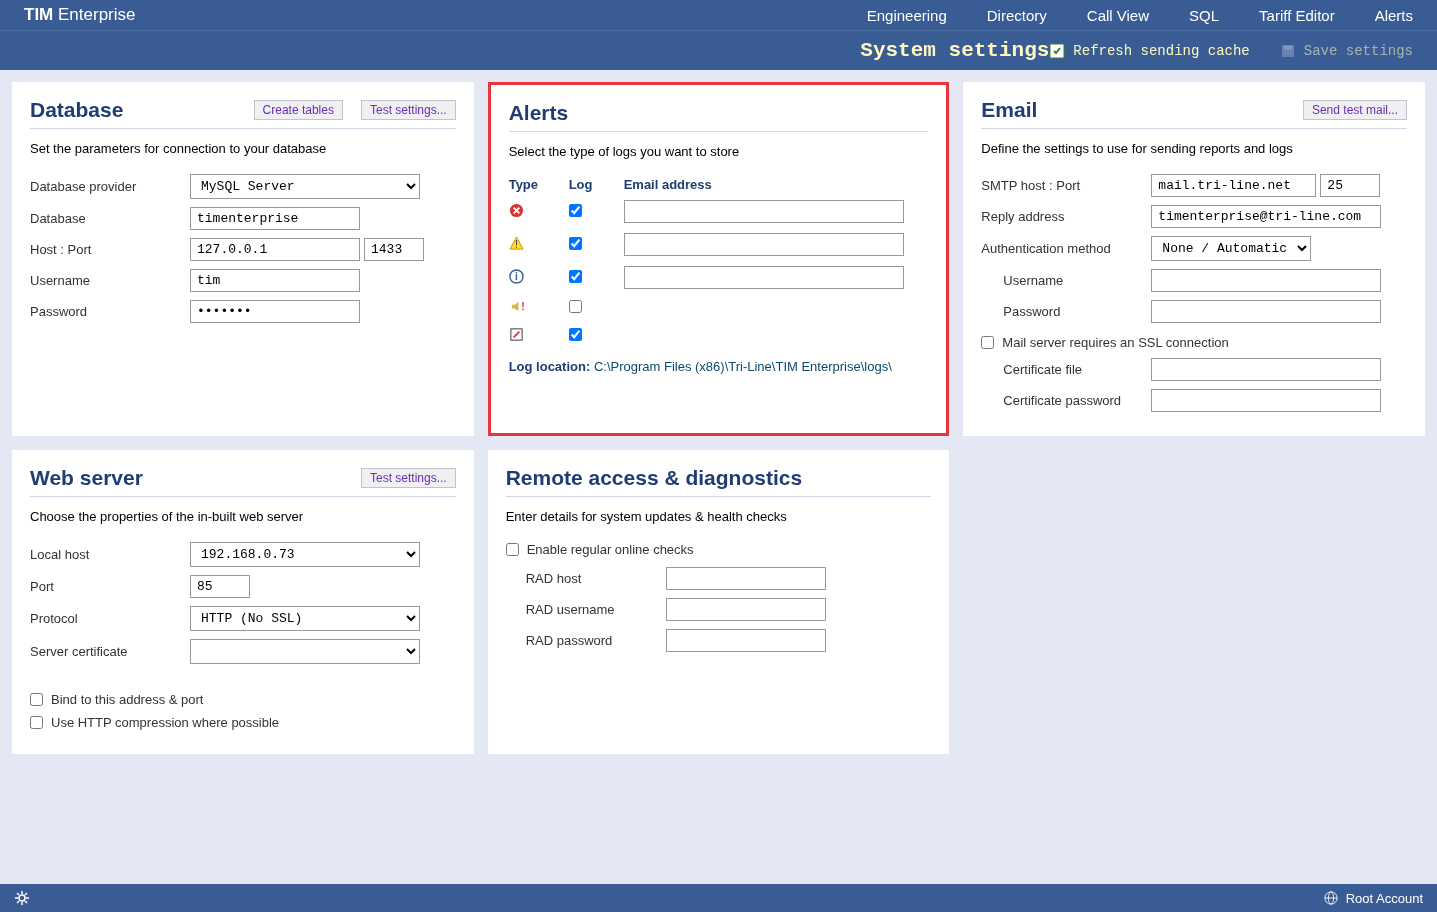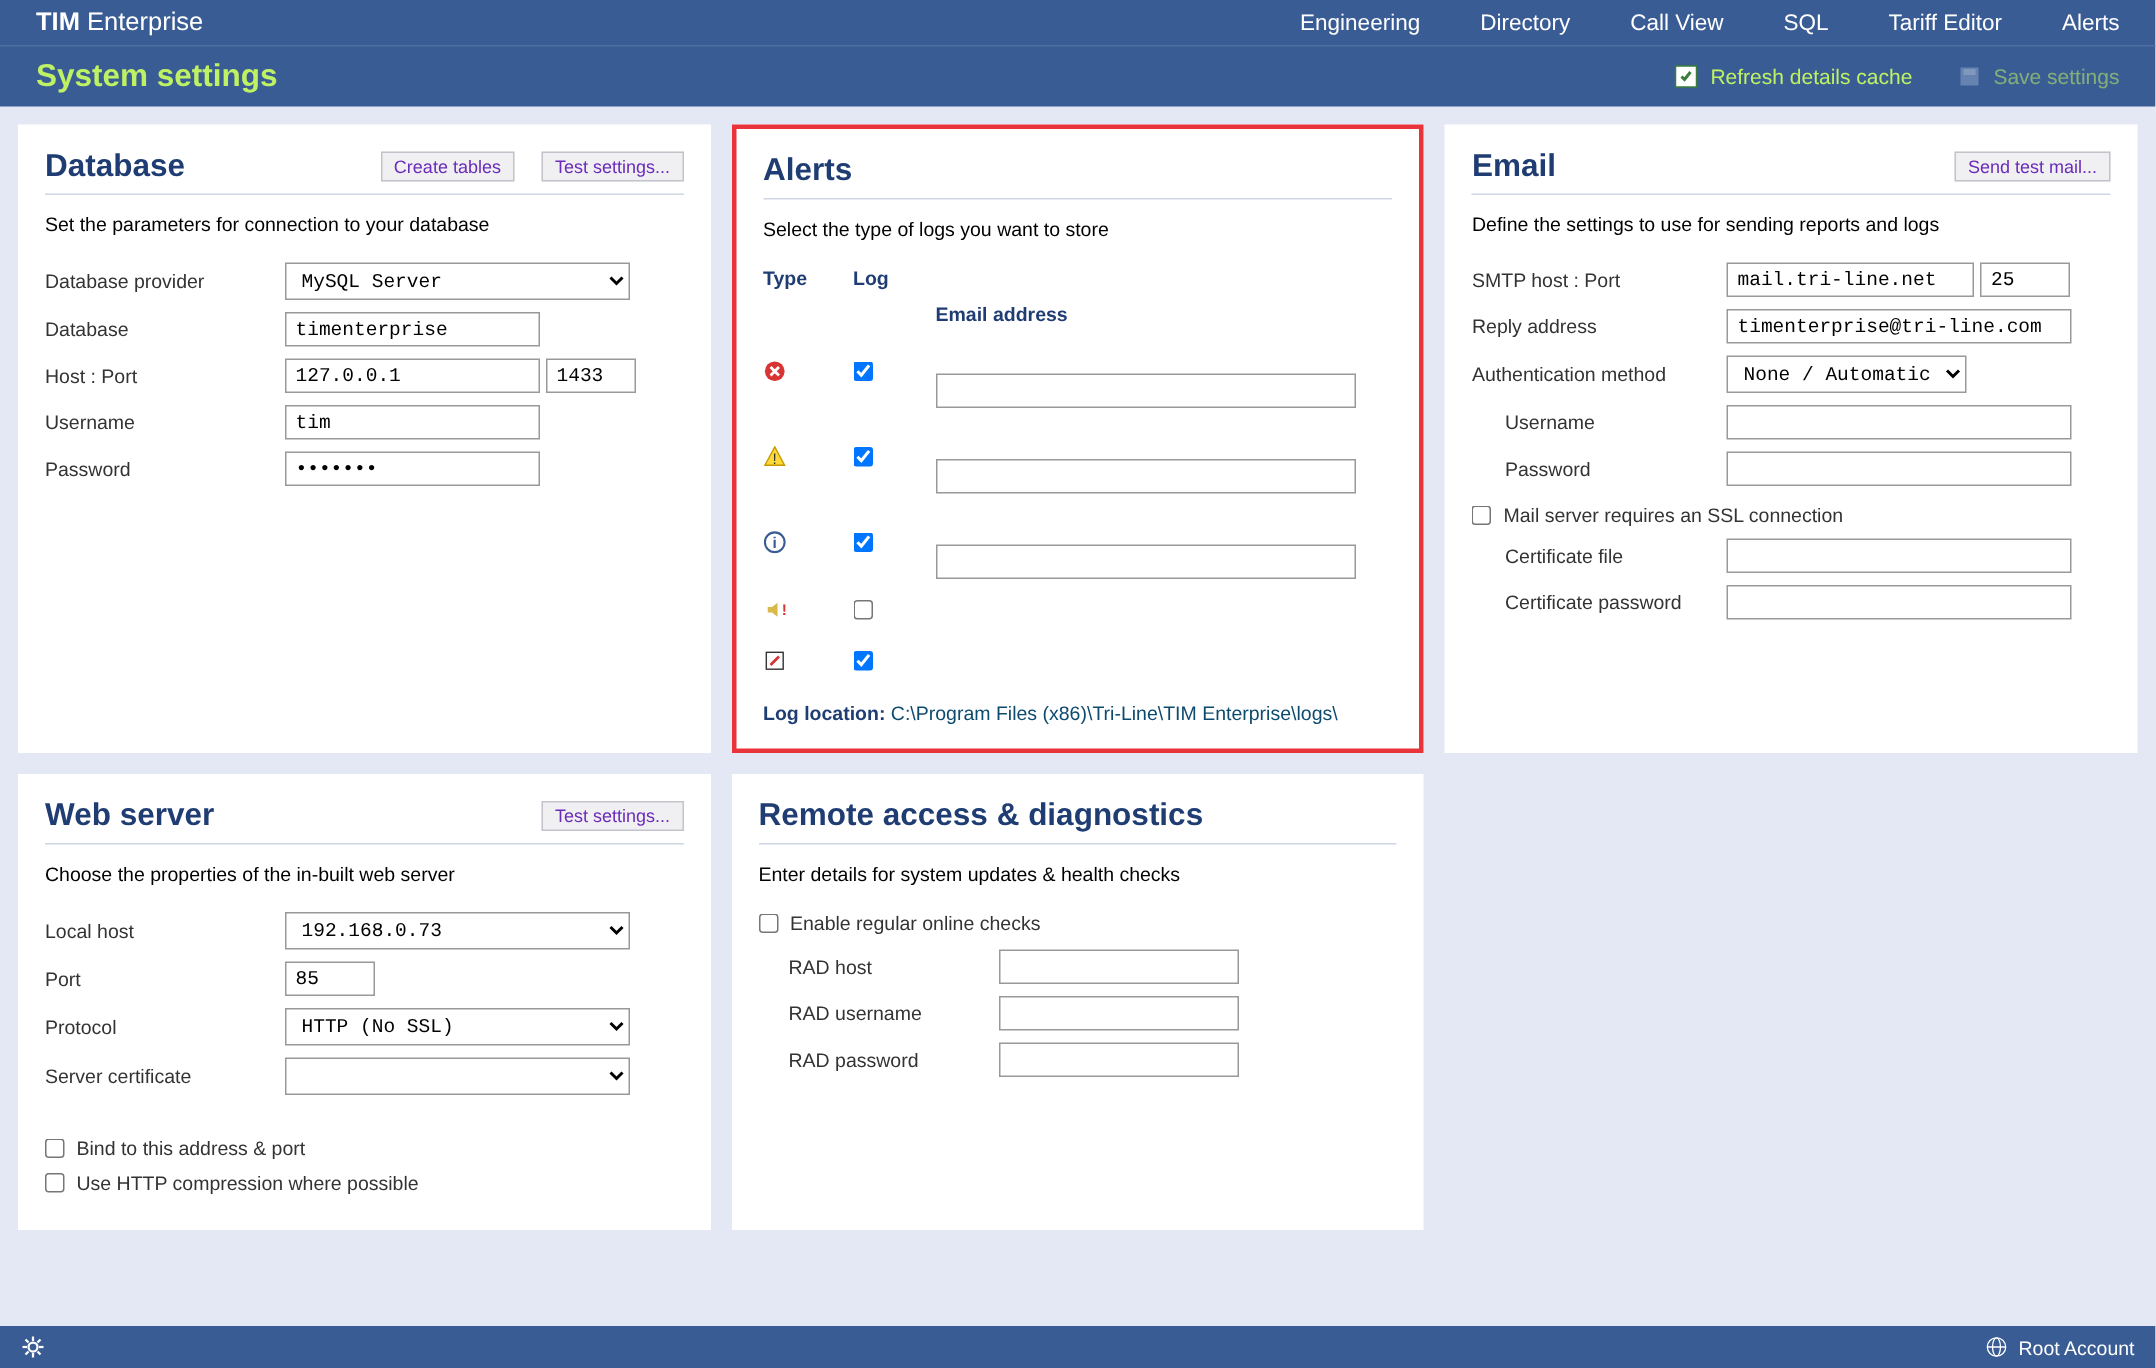--- a/index.html
+++ b/index.html
@@ -22,26 +22,27 @@
   padding: 4px 24px;
   height: 30px;
 }
 .brand { font-size: 17px; font-weight: 400; }
 .brand .bold { font-weight: 700; }
 .nav { display: flex; gap: 40px; font-size: 15px; }
 .nav a { color: #fff; text-decoration: none; cursor: pointer; }
 
 .subbar {
   background: #3a5c94;
-  color: #bef264;
-  display: flex;
-  justify-content: space-between;
+  color: #fef9c3;
+  display: flex;
+  justify-content: flex-end;
   align-items: center;
   padding: 8px 24px;
   border-top: 1px solid #4d6ea0;
+  font-family: Liberation Mono, monospace;
 }
 .subbar h1 { font-size: 21px; font-weight: 700; }
 .subbar-actions { display: flex; gap: 30px; align-items: center; font-size: 14px; }
 .subbar-action { display: flex; gap: 8px; align-items: center; cursor: pointer; }
 .subbar-action.disabled { opacity: 0.55; }
 
 .content {
   padding: 12px;
   display: grid;
   grid-template-columns: 1fr 1fr 1fr;
@@ -101,21 +102,21 @@
 input.w170 { width: 170px; }
 input.w60 { width: 60px; }
 input.w165 { width: 165px; }
 select.w230 { width: 230px; }
 select.w160 { width: 160px; }
 
 .alerts-table { width: 100%; }
 .alerts-header { display: flex; font-weight: 700; color: #1f3d73; margin-bottom: 8px; }
 .col-type { width: 60px; }
 .col-log { width: 55px; }
-.col-email { flex: 1; margin-top: 24px; }
+.col-email { flex: 1; }
 .alerts-row { display: flex; align-items: center; margin-bottom: 10px; }
 .alerts-row .col-email input { width: 280px; }
 .icon-circle { width: 15px; height: 15px; display: inline-block; }
 .log-location { margin-top: 14px; font-size: 13px; }
 .log-location .lbl { color: #1f3d73; font-weight: 700; }
 .log-location .path { color: #0c4a6e; }
 
 .checkbox-row { display: flex; align-items: center; gap: 8px; margin-bottom: 8px; }
 .section-sub { margin-top: 10px; padding-left: 20px; }
 
@@ -151,21 +152,21 @@
 </div>
 
 <div class="subbar">
   <h1>System settings</h1>
   <div class="subbar-actions">
     <div class="subbar-action">
       <svg width="16" height="16" viewBox="0 0 16 16">
           <rect x="1" y="1" width="14" height="14" fill="#fff" stroke="#3a7c3a"></rect>
           <path d="M5 8 L7 10 L11 5" stroke="#3a7c3a" stroke-width="2" fill="none"></path>
         </svg>
-      <span>Refresh details cache</span>
+      <span>Refresh sending cache</span>
     </div>
     <div class="subbar-action disabled">
       <svg width="16" height="16" viewBox="0 0 16 16">
           <rect x="2" y="2" width="12" height="12" fill="#89a2c7"></rect>
           <rect x="4" y="3" width="8" height="4" fill="#bbc9df"></rect>
         </svg>
       <span>Save settings</span>
     </div>
   </div>
 </div>

